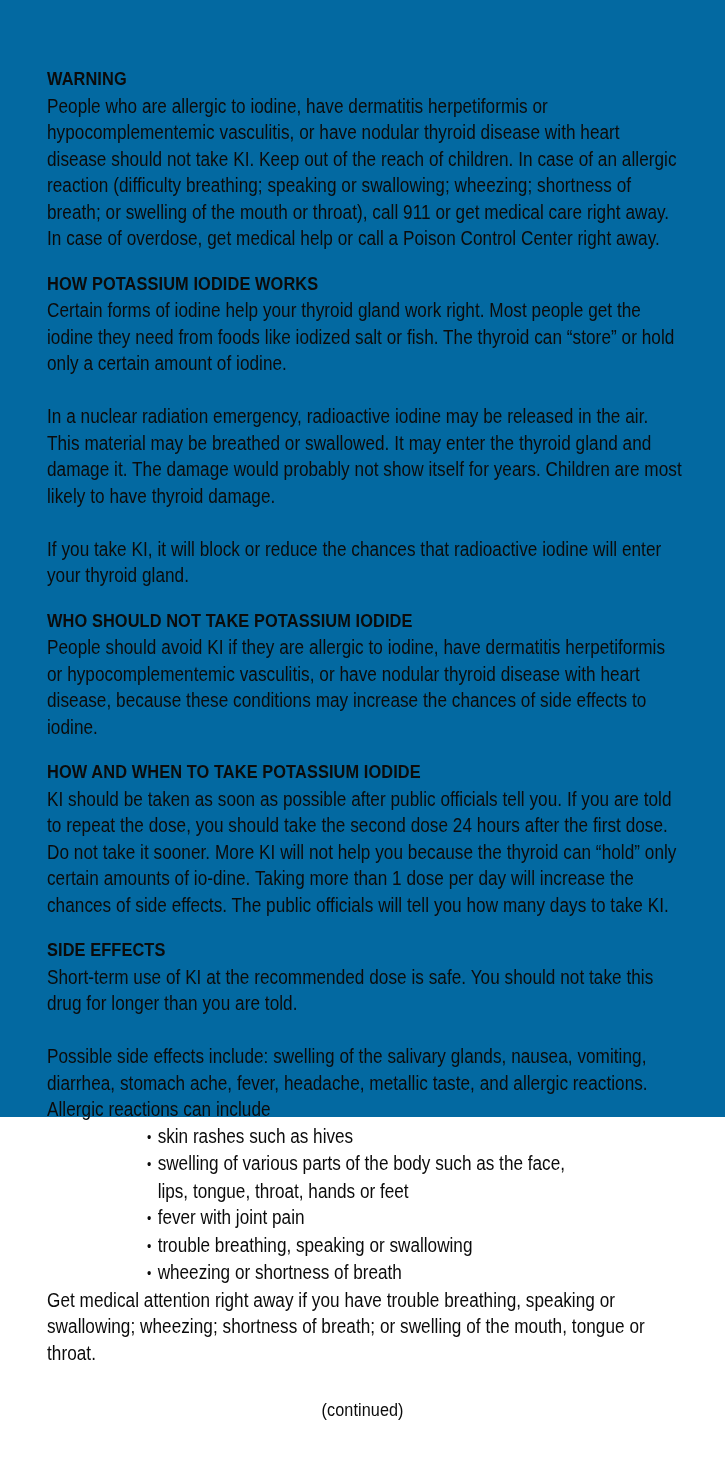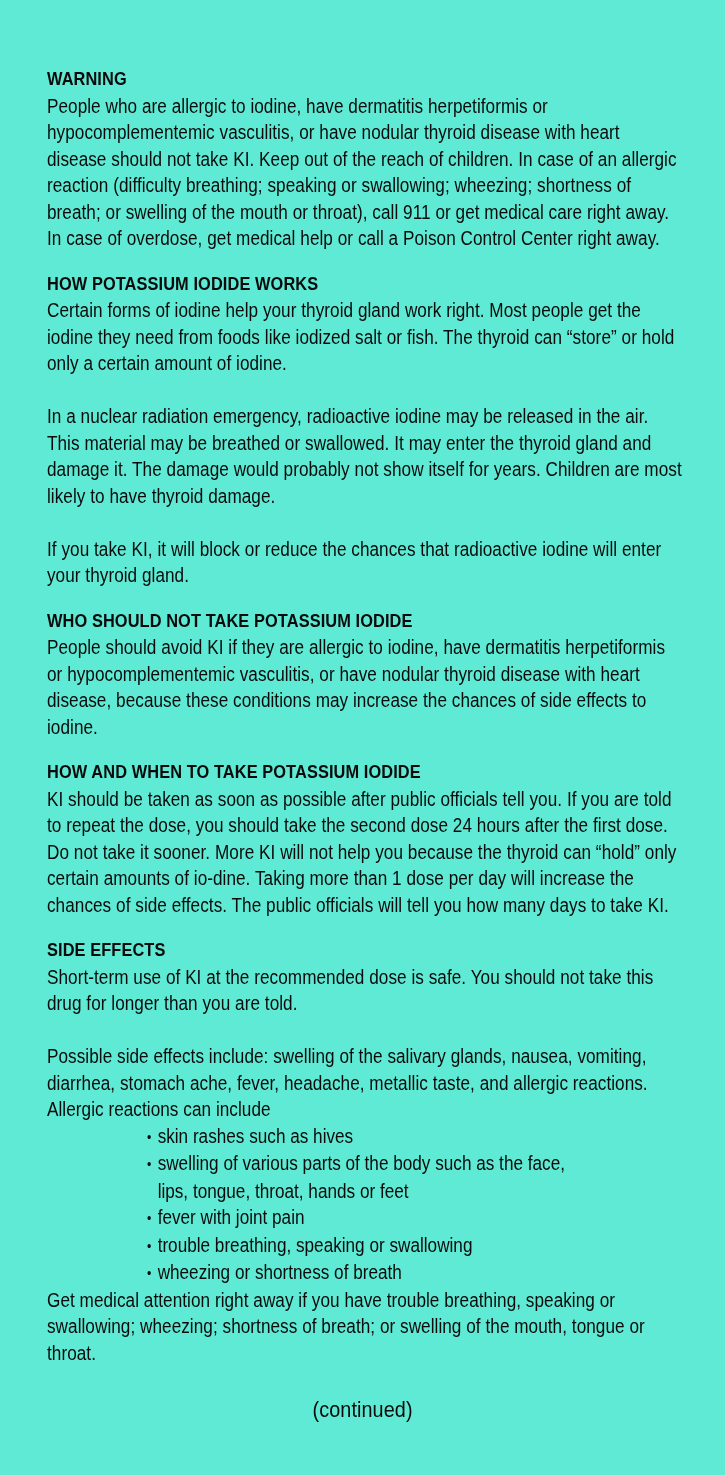--- a/index.html
+++ b/index.html
@@ -14,22 +14,22 @@
     position: relative;
     overflow: hidden;
     font-family: "Liberation Sans", "DejaVu Sans", sans-serif;
     color: #0b0b0b;
     -webkit-font-smoothing: antialiased;
   }
   #page {
     position: absolute;
     left: 0; top: 0;
     width: 725px;
-    height: 1475px;
-    background: #5eead4;
+    height: 1117px;
+    background: #0369a1;
   }
   #doc {
     position: absolute;
     left: 47px;
     top: 66px;
     width: 636px;
   }
 
   
   .heading {
@@ -97,21 +97,21 @@
     padding-left: 0;
   }
 
   
   #footer {
     position: absolute;
     left: 0;
     top: 1398px;
     width: 725px;
     text-align: center;
-    font-size: 22px;
+    font-size: 18px;
     line-height: 24px;
     letter-spacing: 0.1px;
   }
   #footer span {
     display: inline-block;
     transform: scaleX(0.9);
   }
 </style>
 </head>
 <body>

